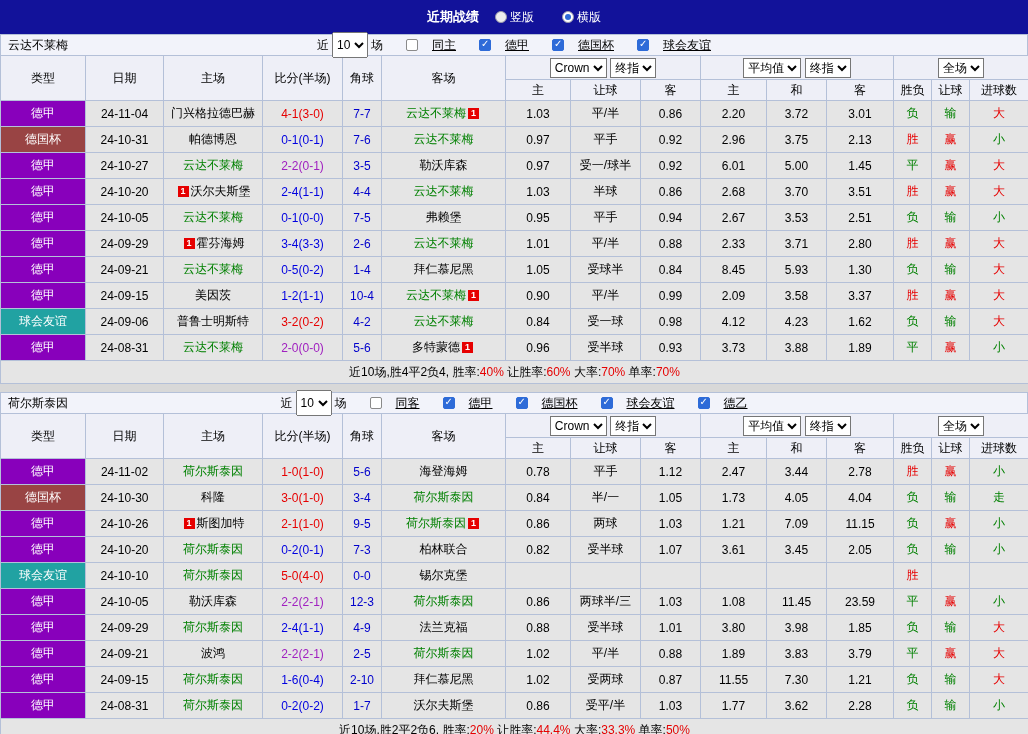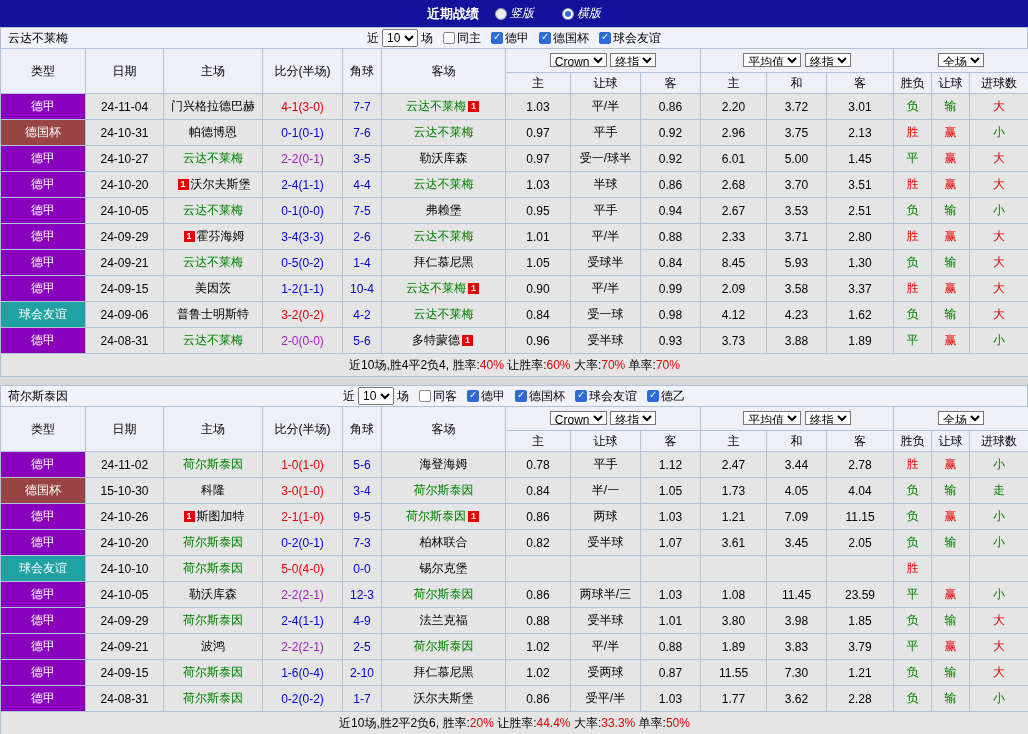--- a/index.html
+++ b/index.html
@@ -1,66 +1,66 @@
 <!DOCTYPE html>
 <html lang="zh" style="--topbar-bg: #12129A; --league-bundesliga: #8800BB; --league-cup: #994444; --league-friendly: #21A2A2; --focus-team: #008000; --score-home-win: #E60000; --score-away-win: #0000E0; --score-draw: #A020C0; --corner-text: #0000CC; --result-positive: #E60000; --result-neutral: #008000; --summary-highlight: #E60000; --table-border: #B4C0D8; --header-bg: #EEEFF7; --section-header-bg: #F2F3FA; --checkbox-fill: #2E6BD8; --radio-dot: #2E6BD8; --red-card: #E60000;"><head>
 <meta charset="utf-8">
 <style>
   * { box-sizing: border-box; }
   body {
     margin: 0; width: 1028px; background: #d8d8d8; color: #000;
     font-family: "Liberation Sans", "DejaVu Sans", sans-serif; font-size: 12px;
   }
   .topbar {
-    height: 27px; background: var(--topbar-bg, #12129a); color: #fff;
+    height: 34px; background: var(--topbar-bg, #12129a); color: #fff;
     display: flex; align-items: center; justify-content: center; gap: 16px;
   }
   .topbar .title { font-weight: bold; font-size: 13px; }
-  .radio-group { display: inline-flex; align-items: center; gap: 28px; font-style: italic; }
+  .radio-group { display: inline-flex; align-items: center; gap: 28px; }
   .radio-item { display: inline-flex; align-items: center; gap: 3px; }
   .radio {
     width: 12px; height: 12px; border-radius: 50%; background: #ededed;
     border: 1px solid #99a; display: inline-block; position: relative;
   }
   .radio.checked { background: #fff; }
   .radio.checked::after {
     content: ""; position: absolute; left: 2px; top: 2px; width: 6px; height: 6px;
     border-radius: 50%; background: var(--radio-dot, #2e6bd8);
   }
   .section { background: #fff; }
   .section + .section { margin-top: 8px; }
   .sec-header {
     height: 21px; background: var(--section-header-bg, #f2f3fa);
     border: 1px solid var(--table-border, #b4c0d8); border-bottom: none;
     display: flex; align-items: center; position: relative;
   }
   .sec-header .team-name { position: absolute; left: 7px; }
   .filters { margin: 0 auto; display: inline-flex; align-items: center; gap: 3px; }
-  .filters select { height: 18px; font-size: 12px; }
-  .cb-item { display: inline-flex; align-items: center; gap: 2px; margin-left: 7px; }
+  .filters select { height: 26px; font-size: 12px; }
+  .cb-item { display: inline-flex; align-items: center; gap: 14px; margin-left: 20px; text-decoration: underline; }
   .cb {
     width: 12px; height: 12px; border: 1px solid #8a8a8a; border-radius: 2px;
     background: #fff; display: inline-block; position: relative;
   }
   .cb.checked { background: var(--checkbox-fill, #2e6bd8); border-color: var(--checkbox-fill, #2e6bd8); }
   .cb.checked::after {
     content: "✓"; position: absolute; left: 1px; top: -2px;
     color: #fff; font-size: 10px; font-weight: bold;
   }
   table { width: 1028px; table-layout: fixed; border-collapse: collapse; background: #e5e5e5; }
   th, td {
     border: 1px solid var(--table-border, #b4c0d8); padding: 0; text-align: center;
     white-space: nowrap; overflow: hidden; font-size: 12px;
   }
   thead th { background: var(--header-bg, #eeeff7); font-weight: normal; }
   thead tr.h1 th { height: 24px; }
   thead tr.h2 th { height: 21px; }
   tbody td { height: 26px; }
   tfoot td { height: 23px; }
-  thead select { height: 14px; font-size: 12px; background: #fff; }
+  thead select { height: 20px; font-size: 12px; background: #fff; }
   .lg { color: #fff; }
   .league-bundesliga { background: var(--league-bundesliga, #8800bb); }
   .league-cup { background: var(--league-cup, #994444); }
   .league-friendly { background: var(--league-friendly, #21a2a2); }
   .sc-home { color: var(--score-home-win, #e60000); }
   .sc-away { color: var(--score-away-win, #0000e0); }
   .sc-draw { color: var(--score-draw, #a020c0); }
   .corner { color: var(--corner-text, #0000cc); }
   .res-p { color: var(--result-positive, #e60000); }
   .res-n { color: var(--result-neutral, #008000); }
@@ -436,21 +436,21 @@
           <td>1.12</td>
           <td>2.47</td>
           <td>3.44</td>
           <td>2.78</td>
           <td class="res-p">胜</td>
           <td class="res-p">赢</td>
           <td class="res-n">小</td>
         </tr>
         <tr>
           <td class="lg league-cup">德国杯</td>
-          <td>15-10-30</td>
+          <td>24-10-30</td>
           <td><span>科隆</span></td>
           <td class="sc-home">3-0(1-0)</td>
           <td class="corner">3-4</td>
           <td><span class="focus">荷尔斯泰因</span></td>
           <td>0.84</td>
           <td>半/一</td>
           <td>1.05</td>
           <td>1.73</td>
           <td>4.05</td>
           <td>4.04</td>

